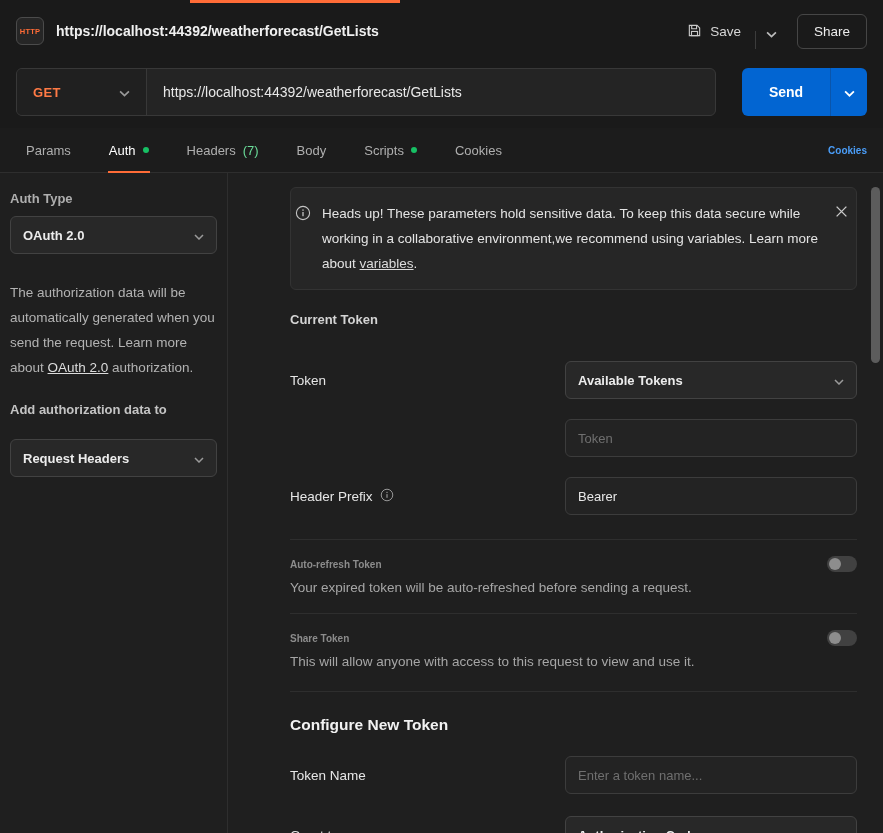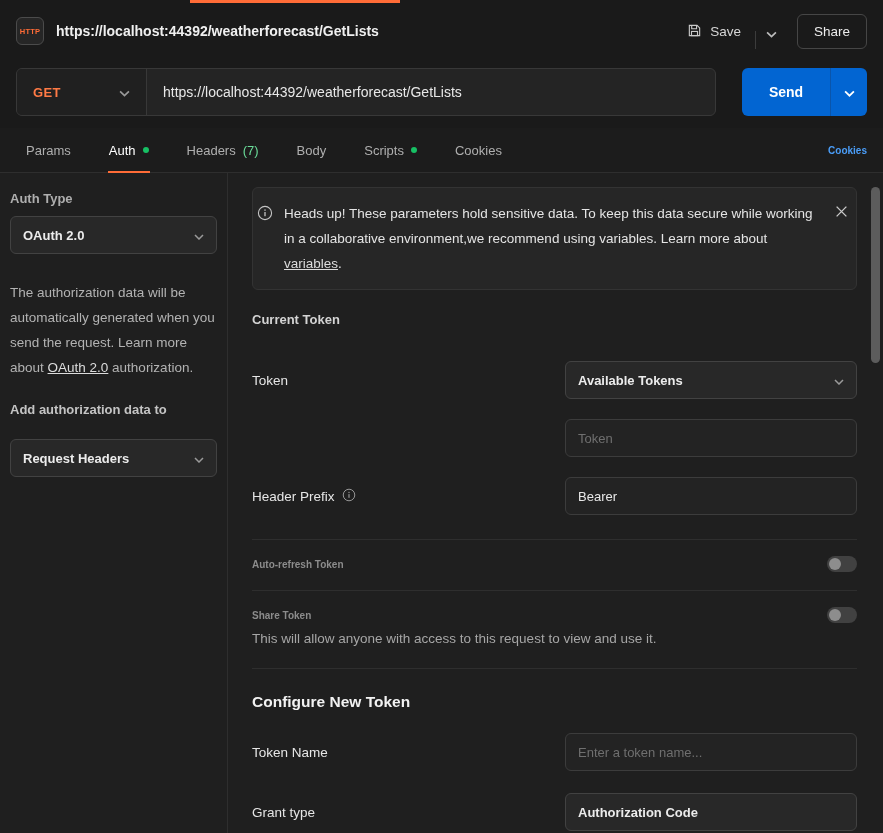--- a/index.html
+++ b/index.html
@@ -37,21 +37,21 @@
   .tabs-row { display: flex; align-items: stretch; height: 45px; border-bottom: 1px solid #2e2e2e; padding: 0 16px; background: #1c1c1c; }
   .tabs { display: flex; gap: 18px; }
   .tab { position: relative; display: flex; align-items: center; gap: 7px; padding: 0 10px; font-size: 13px; color: #afafaf; }
   .tab.active { color: #ffffff; font-weight: 500; }
   .tab.active::after { content: ""; position: absolute; left: 9px; right: 9px; bottom: -1px; height: 2px; background: #ff6c37; }
   .dot { width: 6px; height: 6px; border-radius: 50%; background: #17c064; }
   .count { color: #6bdd9a; }
   .cookies-link { margin-left: auto; align-self: center; color: #4a9df8; font-size: 10px; font-weight: 600; text-decoration: none; cursor: pointer; }
 
   
-  .content { display: flex; height: 660px; background: #1f1f1f; }
+  .content { display: flex; height: 660px; background: #1f1f1f; gap: 38px; }
 
   .sidebar { width: 228px; flex: none; border-right: 1px solid #2e2e2e; padding: 18px 10px 0; }
   .side-label { font-size: 13px; font-weight: 600; color: #aeaeae; margin-bottom: 10px; }
   .side-label.add { margin-top: 22px; color: #c4c4c4; font-weight: 700; margin-bottom: 0; }
   .dropdown { width: 100%; height: 38px; display: flex; align-items: center; justify-content: space-between; padding: 0 12px; background: #282828; border: 1px solid #424242; border-radius: 6px; color: #ececec; font-size: 13px; font-weight: 600; }
   .sidebar .dropdown.second { margin-top: 22px; }
   .side-desc { font-size: 13.5px; line-height: 25px; color: #b3b3b3; margin-top: 26px; }
   .inline-link { color: #dcdcdc; text-decoration: underline; cursor: pointer; }
 
   .main { flex: 1; padding: 14px 26px 0 24px; overflow: hidden; }
@@ -255,20 +255,21 @@
 
       <hr class="divider d1">
 
       <div class="toggle-section">
         <div class="toggle-head">
           <span class="toggle-label">Auto-refresh Token</span>
           <button class="toggle">
               <span class="knob"></span>
             </button>
         </div>
+        <p class="toggle-desc">Your expired token will be auto-refreshed before sending a request.</p>
       </div>
 
       <hr class="divider d2">
 
       <div class="toggle-section">
         <div class="toggle-head">
           <span class="toggle-label">Share Token</span>
           <button class="toggle">
               <span class="knob"></span>
             </button>

